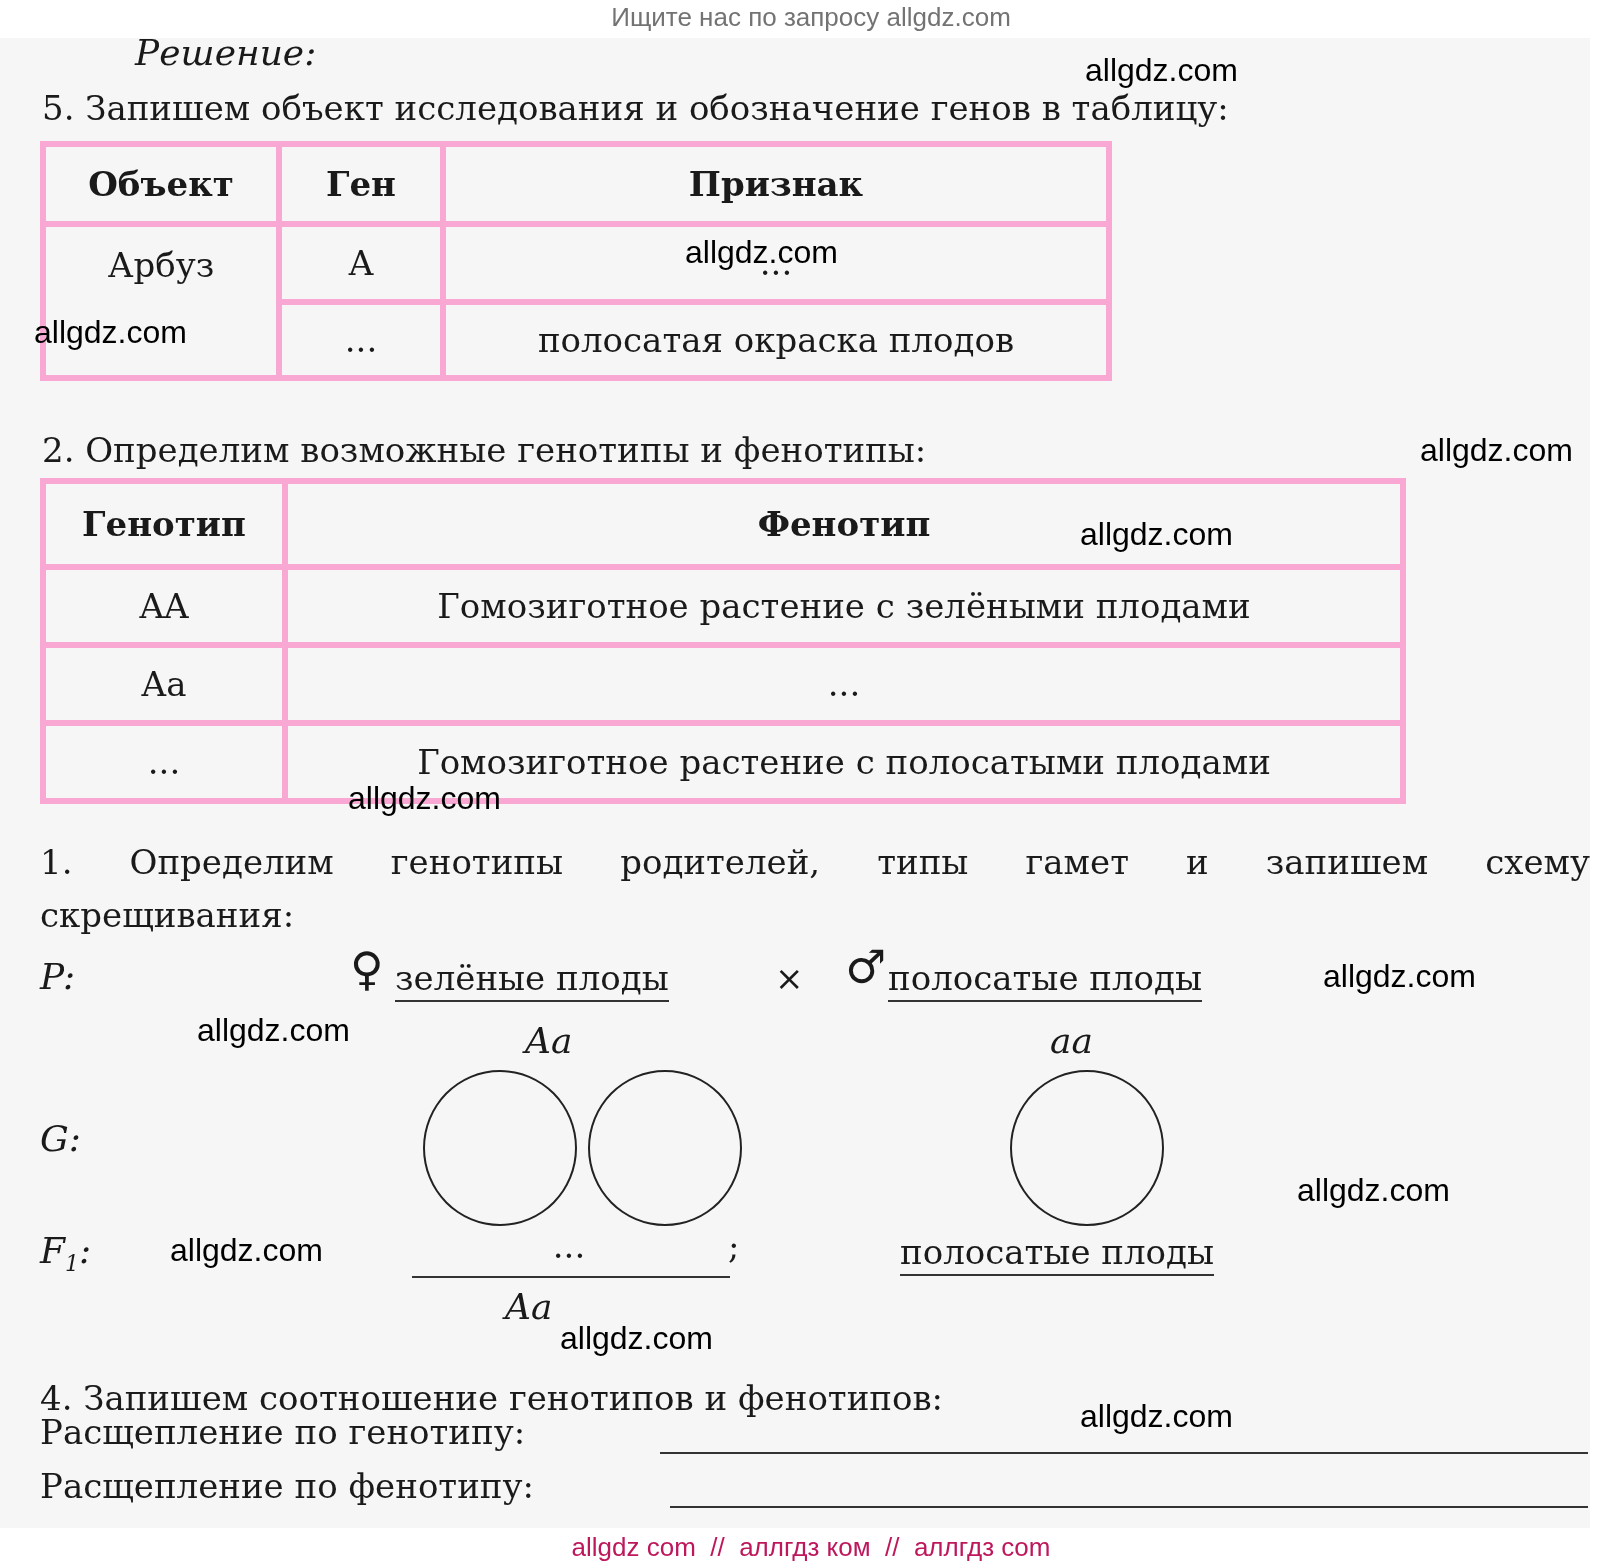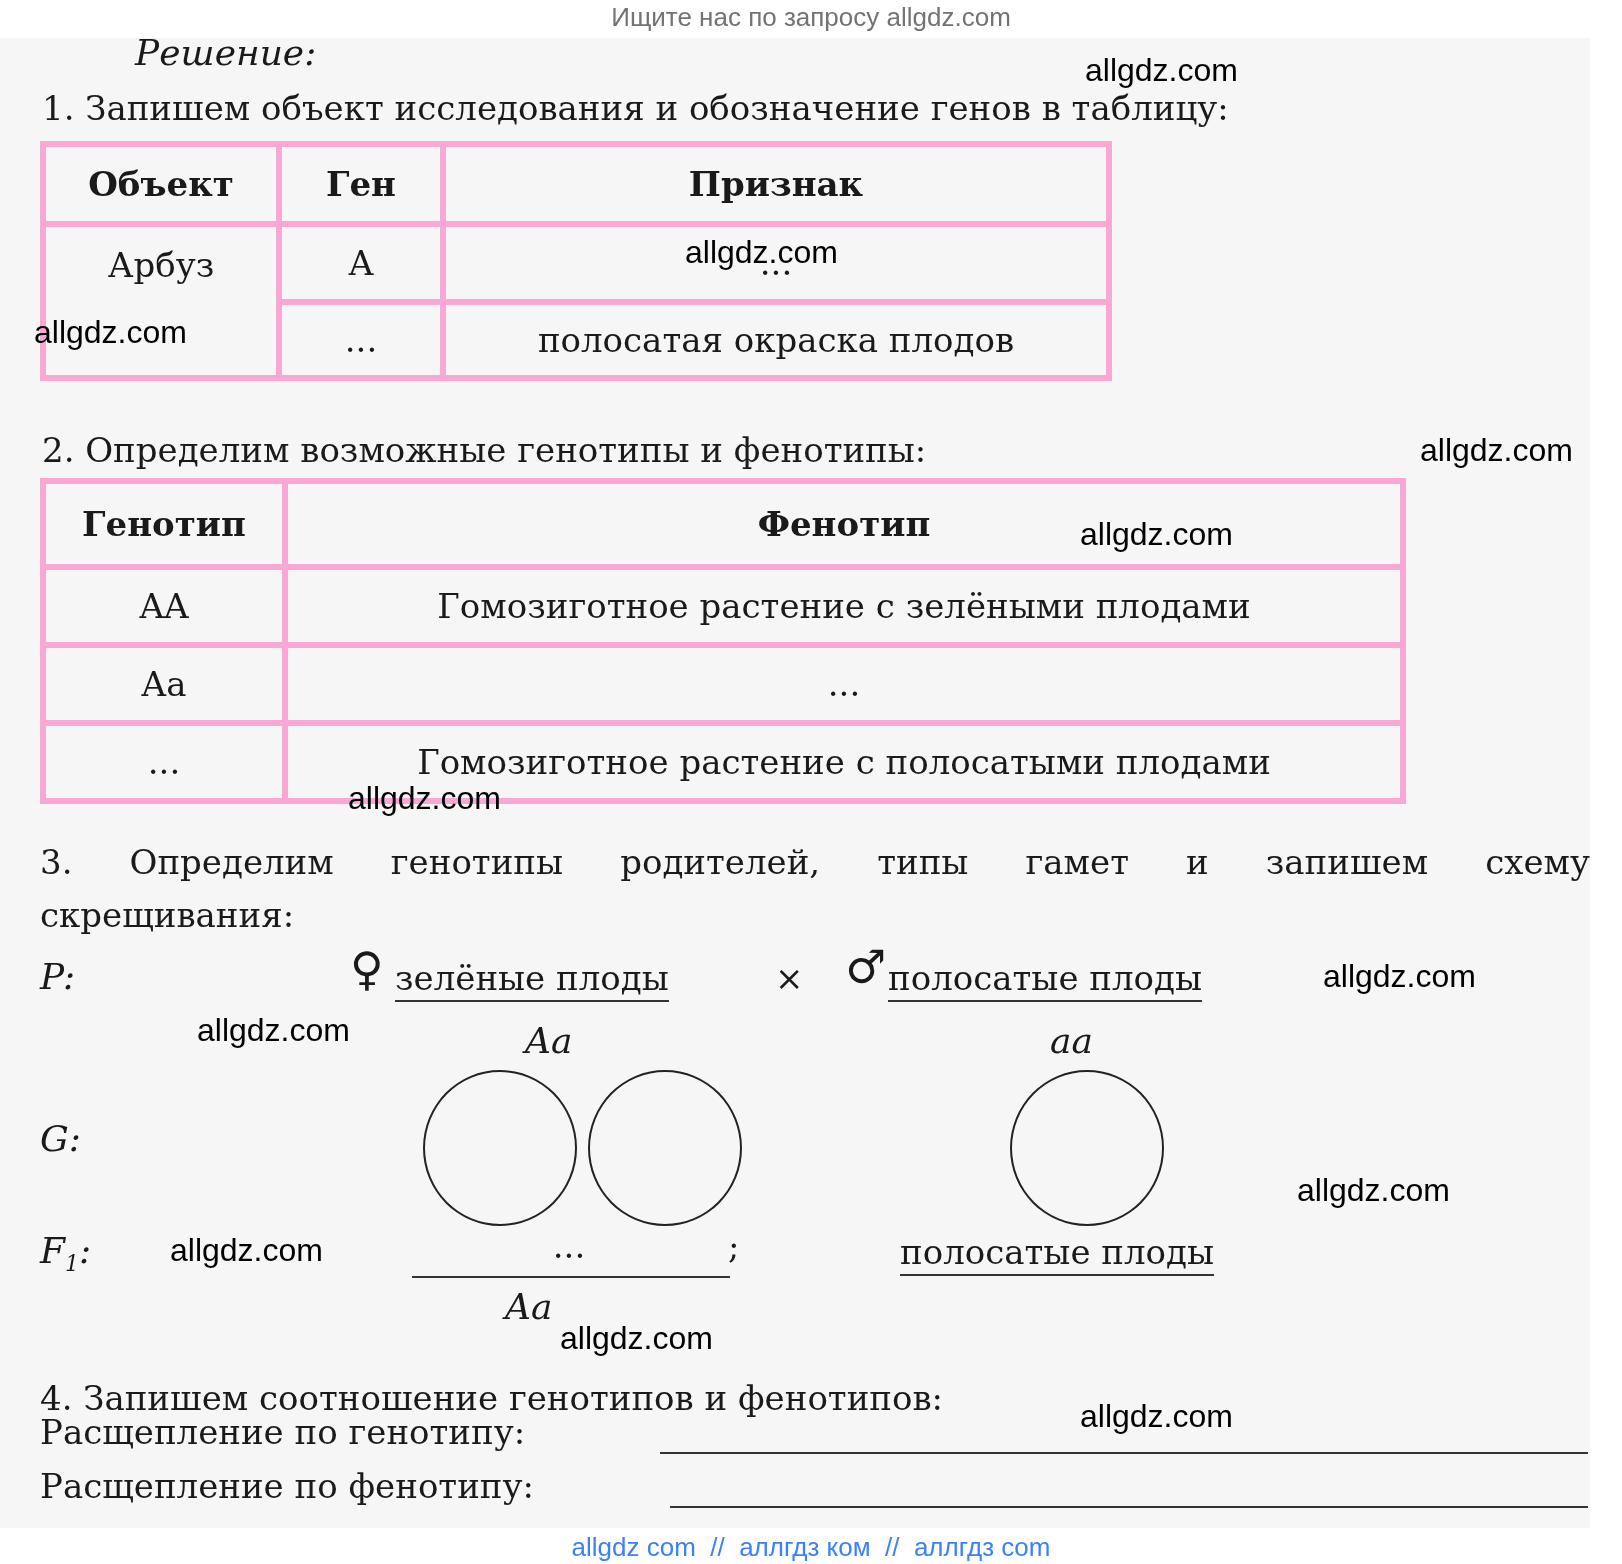--- a/index.html
+++ b/index.html
@@ -1,19 +1,19 @@
 <!DOCTYPE html>
 <html><head>
 <meta charset="utf-8">
 <style>
   html, body { margin:0; padding:0; }
   body { width:1622px; height:1564px; background:#ffffff; position:relative; overflow:hidden; font-family:"DejaVu Serif", serif; color:#1a1a1a; }
   .page { position:absolute; left:0; top:38px; width:1590px; height:1490px; background:#f6f6f6; }
   .top-banner { position:absolute; top:2px; left:0; width:1622px; text-align:center; color:#737373; font-family:"Liberation Sans", sans-serif; font-size:26px; }
-  .bottom-banner { position:absolute; top:1532px; left:0; width:1622px; text-align:center; color:#3b82f6; font-family:"Liberation Sans", sans-serif; font-size:26px; white-space:pre; }
+  .bottom-banner { position:absolute; top:1532px; left:0; width:1622px; text-align:center; color:#be185d; font-family:"Liberation Sans", sans-serif; font-size:26px; white-space:pre; }
   .wm { position:absolute; font-family:"Liberation Sans", sans-serif; font-size:32px; color:#000; }
   .heading { position:absolute; font-size:34px; white-space:nowrap; }
   .italic { font-style:italic; }
   table.t { position:absolute; border-collapse:collapse; font-size:34px; }
   table.t td, table.t th { border:6px solid #f9a8d4; text-align:center; padding:0; }
   table.t th { font-weight:bold; }
   .circle { position:absolute; border:2px solid #222; border-radius:50%; width:150px; height:152px; }
   .uline { border-bottom:2px solid #333; padding-bottom:2px; }
   .blank-line { position:absolute; height:0; border-bottom:2px solid #333; }
   .label { position:absolute; font-size:36px; font-style:italic; }
@@ -21,21 +21,21 @@
 </head>
 <body>
 
 <div class="page"></div>
 
 <div class="top-banner">Ищите нас по запросу allgdz.com</div>
 
 <div class="heading italic" style="left:135px; top:32px; font-size:36px;">Решение:</div>
 <div class="wm" style="left:1085px; top:52px;">allgdz.com</div>
 
-<div class="heading" style="left:42px; top:88px;">1. Запишем объект исследования и обозначение генов в таблицу:</div>
+<div class="heading" style="left:42px; top:88px;">5. Запишем объект исследования и обозначение генов в таблицу:</div>
 
 <table class="t" style="left:40px; top:141px; width:1072px;">
   <tbody>
       <tr style="height:80px;">
     <th style="width:230px;">Объект</th>
     <th style="width:158px;text-align:center;">Ген</th>
     <th>Признак</th>
   </tr>
   <tr style="height:78px;">
     <td rowspan="2" style="vertical-align:top; padding-top:18px;">Арбуз</td>
@@ -70,21 +70,21 @@
   </tr>
   <tr style="height:78px;">
     <td>...</td>
     <td>Гомозиготное растение с полосатыми плодами</td>
   </tr>
 </tbody>
   </table>
 <div class="wm" style="left:1080px; top:516px;">allgdz.com</div>
 <div class="wm" style="left:348px; top:780px;">allgdz.com</div>
 
-<div class="heading" style="left:40px; top:842px; width:1550px; text-align:justify; text-align-last:justify;">3. Определим генотипы родителей, типы гамет и запишем схему</div>
+<div class="heading" style="left:40px; top:842px; width:1550px; text-align:justify; text-align-last:justify;">1. Определим генотипы родителей, типы гамет и запишем схему</div>
 <div class="heading" style="left:40px; top:895px;">скрещивания:</div>
 
 <div class="label" style="left:40px; top:956px;">P:</div>
 <div class="heading" style="left:350px; top:942px; font-size:46px;">♀</div>
 <div class="heading" style="left:395px; top:958px;"><span class="uline">зелёные плоды</span></div>
 <div class="heading" style="left:775px; top:958px;">×</div>
 <div class="heading" style="left:845px; top:940px; font-size:46px;">♂</div>
 <div class="heading" style="left:888px; top:958px;"><span class="uline">полосатые плоды</span></div>
 <div class="wm" style="left:1323px; top:958px;">allgdz.com</div>
 

